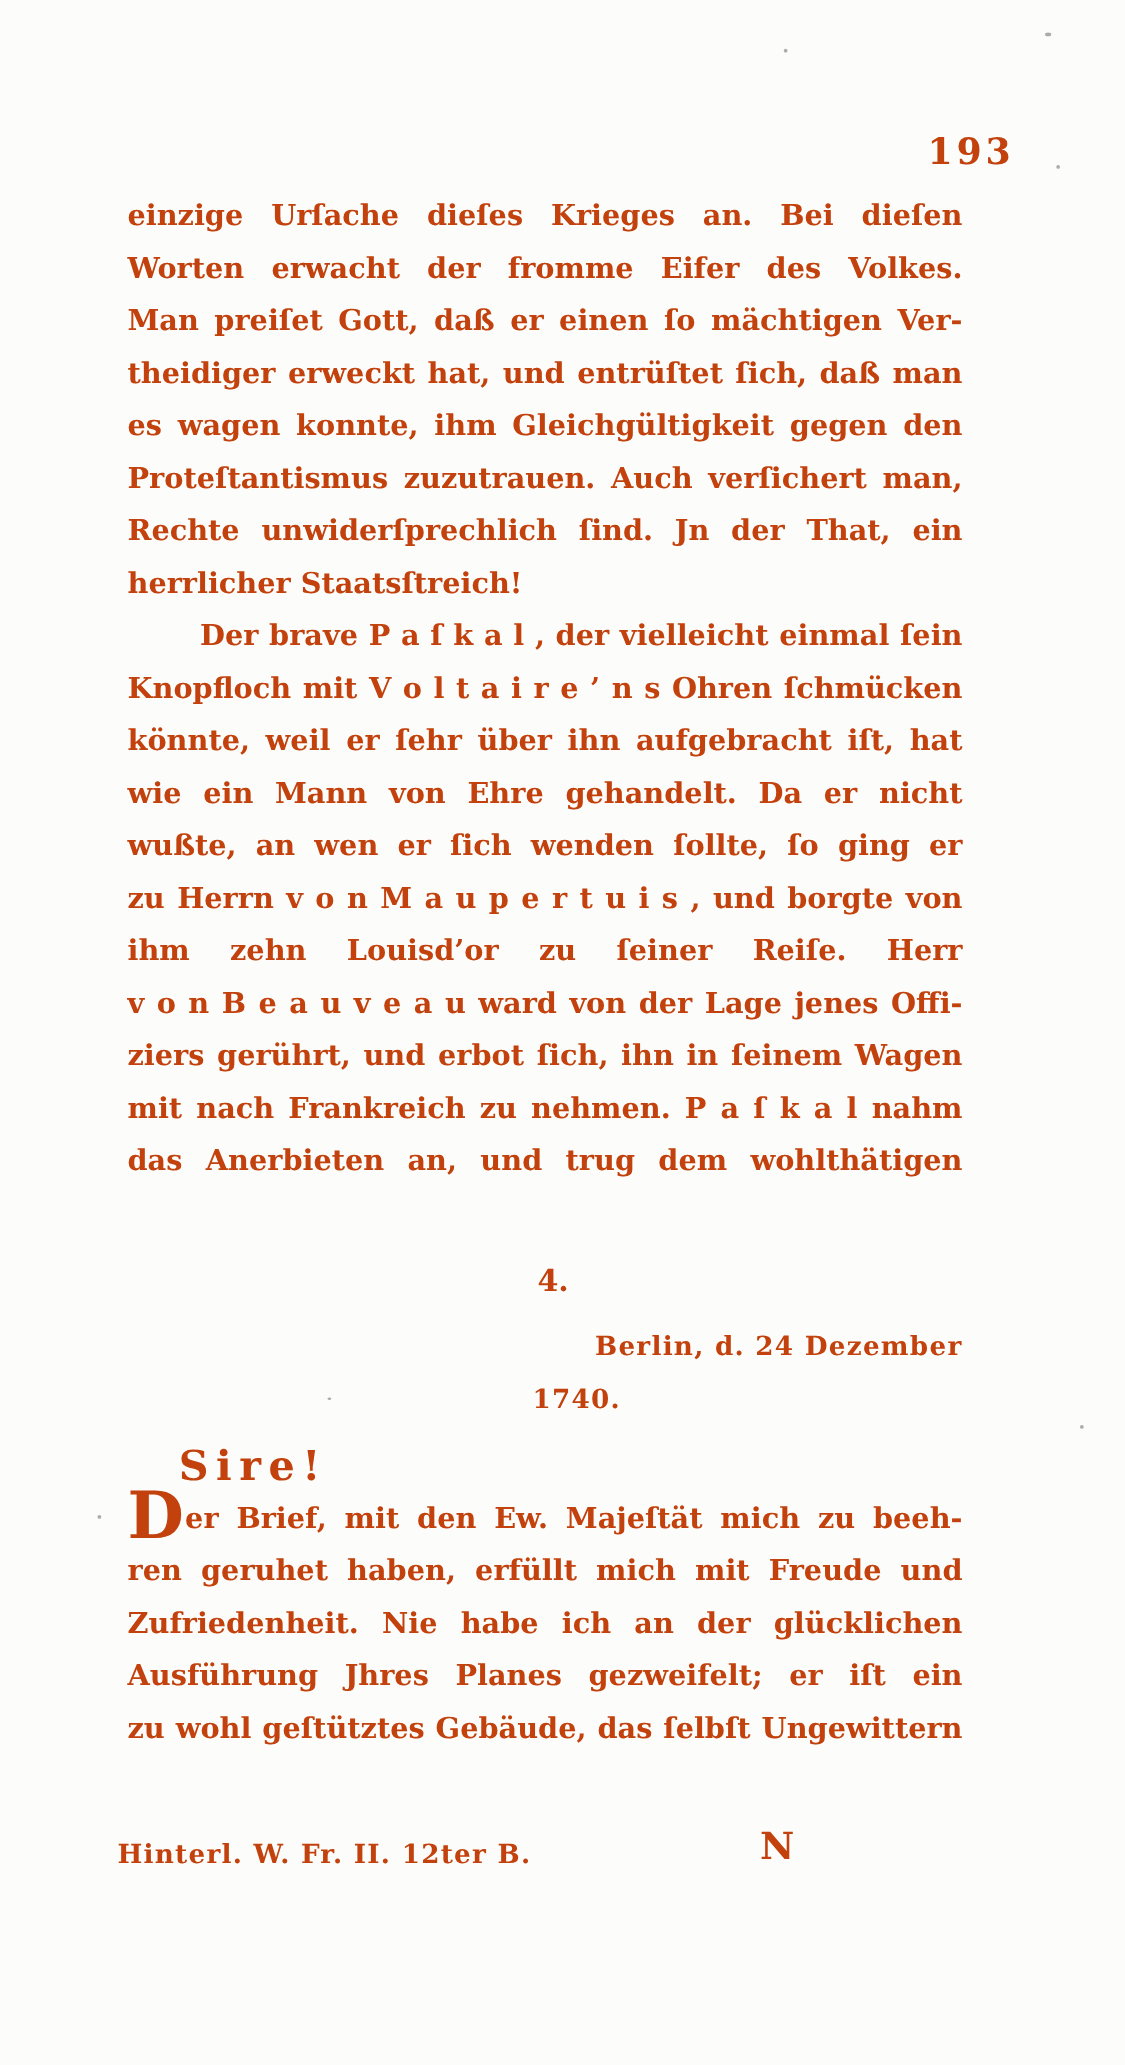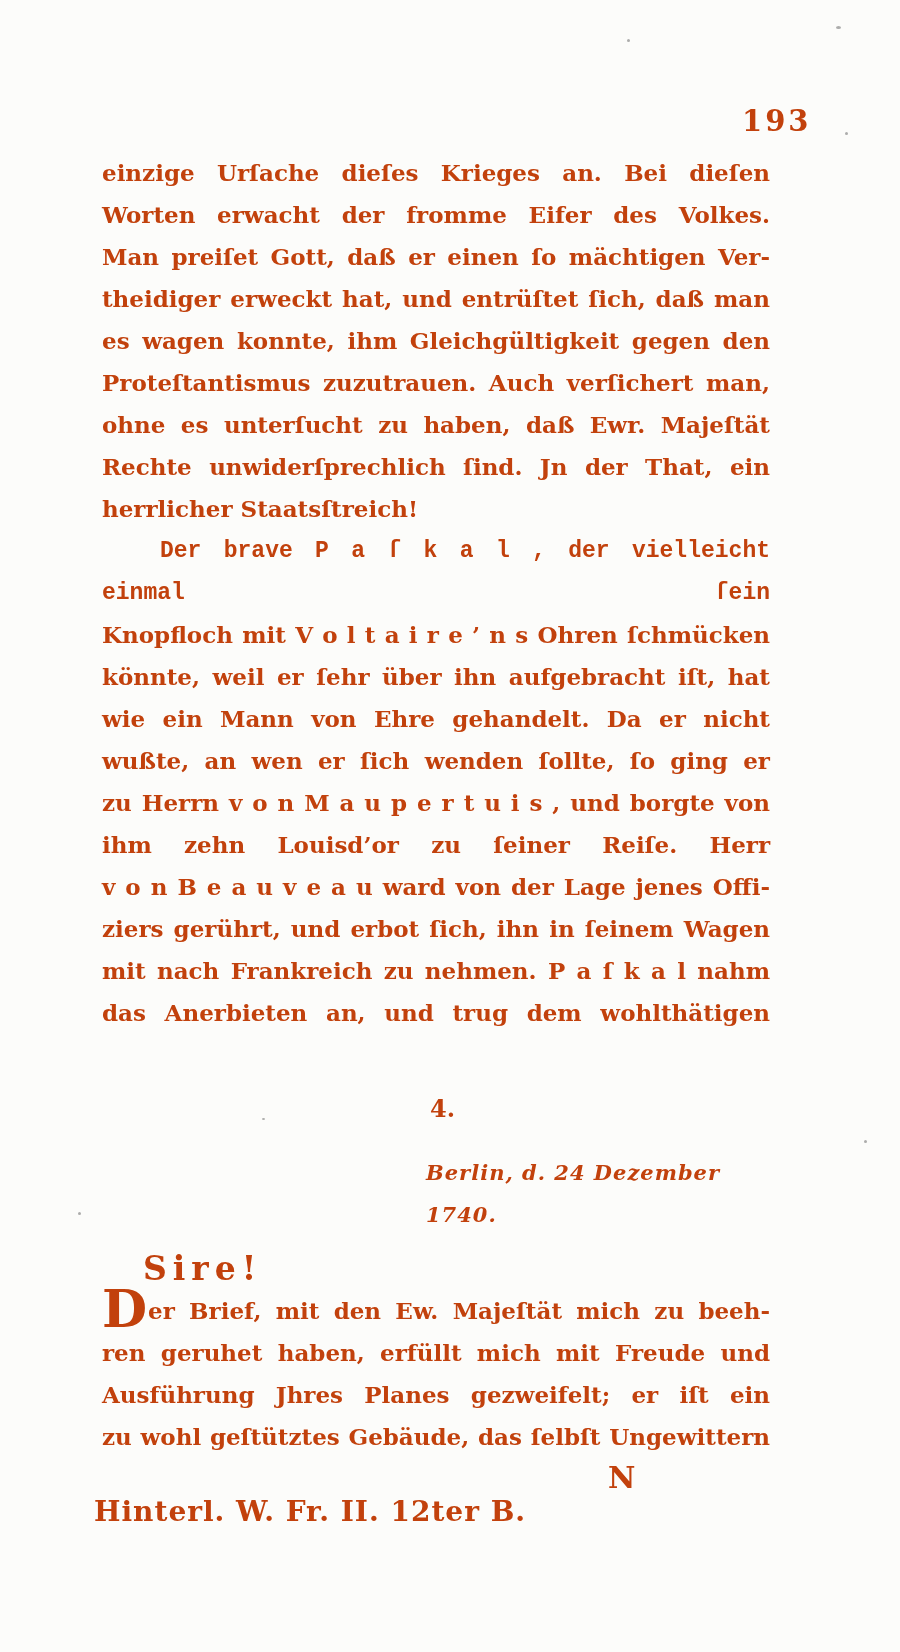--- a/index.html
+++ b/index.html
@@ -17,41 +17,41 @@
     font-size:29px;letter-spacing:3px;
   }
   .textcol{
     position:absolute;top:152px;left:90px;width:680px;
   }
   .line{
     font-size:23px;line-height:42px;
     text-align:justify;text-align-last:justify;margin-left:12px;
   }
   .line.al{text-align-last:left;}
-  .line.indent{text-indent:58px;font-family:Liberation Mono, monospace;}
+  .line.indent{text-indent:58px;}
   .secnum{
     margin-top:54px;margin-left:340px;
     font-size:24px;line-height:42px;text-align:left;text-align-last:left;
   }
   .dateline{
-    margin-top:22px;margin-left:336px;
+    margin-top:10px;margin-left:336px;
     font-size:21px;line-height:42px;letter-spacing:1px;
-    text-align:left;text-align-last:left;font-style:italic;
+    text-align:right;text-align-last:left;
   }
   .salutation{
     margin-top:12px;margin-left:53px;
     font-size:33px;line-height:42px;letter-spacing:6px;
     text-align:left;text-align-last:left;
   }
   .dropcap{
     font-size:52px;line-height:20px;vertical-align:-8px;letter-spacing:1px;
   }
   .footer-sig{
     position:absolute;top:1470px;left:94px;
-    font-size:28px;letter-spacing:1px;margin-top:25px;
+    font-size:21px;letter-spacing:1px;
   }
   .sheet-mark{
     position:absolute;top:1460px;left:608px;
     font-size:30px;
   }
   .speck{position:absolute;background:#4c4c4c;border-radius:50%;opacity:.45;}
 </style>
 </head>
 <body>
 
@@ -61,21 +61,20 @@
 
   <div class="textcol">
 
     <div>
       <div class="line">einzige Urſache dieſes Krieges an. Bei dieſen</div>
       <div class="line">Worten erwacht der fromme Eifer des Volkes.</div>
       <div class="line">Man preiſet Gott, daß er einen ſo mächtigen Ver-</div>
       <div class="line">theidiger erweckt hat, und entrüſtet ſich, daß man</div>
       <div class="line">es wagen konnte, ihm Gleichgültigkeit gegen den</div>
       <div class="line">Proteſtantismus zuzutrauen. Auch verſichert man,</div>
-      <div class="line">ohne es unterſucht zu haben, daß Ewr. Majeſtät</div>
       <div class="line">Rechte unwiderſprechlich ſind. Jn der That, ein</div>
       <div class="line al">herrlicher Staatsſtreich!</div>
     </div>
 
     <div>
       <div class="line indent">Der brave P a ſ k a l , der vielleicht einmal ſein</div>
       <div class="line">Knopfloch mit V o l t a i r e ’ n s Ohren ſchmücken</div>
       <div class="line">könnte, weil er ſehr über ihn aufgebracht iſt, hat</div>
       <div class="line">wie ein Mann von Ehre gehandelt. Da er nicht</div>
       <div class="line">wußte, an wen er ſich wenden ſollte, ſo ging er</div>
@@ -87,20 +86,21 @@
       <div class="line">das Anerbieten an, und trug dem wohlthätigen</div>
     </div>
 
     <div class="secnum">4.</div>
     <div class="dateline">Berlin, d. 24 Dezember 1740.</div>
     <div class="salutation">Sire!</div>
 
     <div>
       <div class="line"><span class="dropcap">D</span><span>er Brief, mit den Ew. Majeſtät mich zu beeh-</span></div>
       <div class="line">ren geruhet haben, erfüllt mich mit Freude und</div>
+      <div class="line">Zufriedenheit. Nie habe ich an der glücklichen</div>
       <div class="line">Ausführung Jhres Planes gezweifelt; er iſt ein</div>
       <div class="line">zu wohl geſtütztes Gebäude, das ſelbſt Ungewittern</div>
     </div>
 
   </div>
 
   <div class="footer-sig">Hinterl. W. Fr. II. 12ter B.</div>
   <div class="sheet-mark">N</div>
 
   <div class="speck" style="left:627px;top:39px;width:3px;height:3px;"></div>

